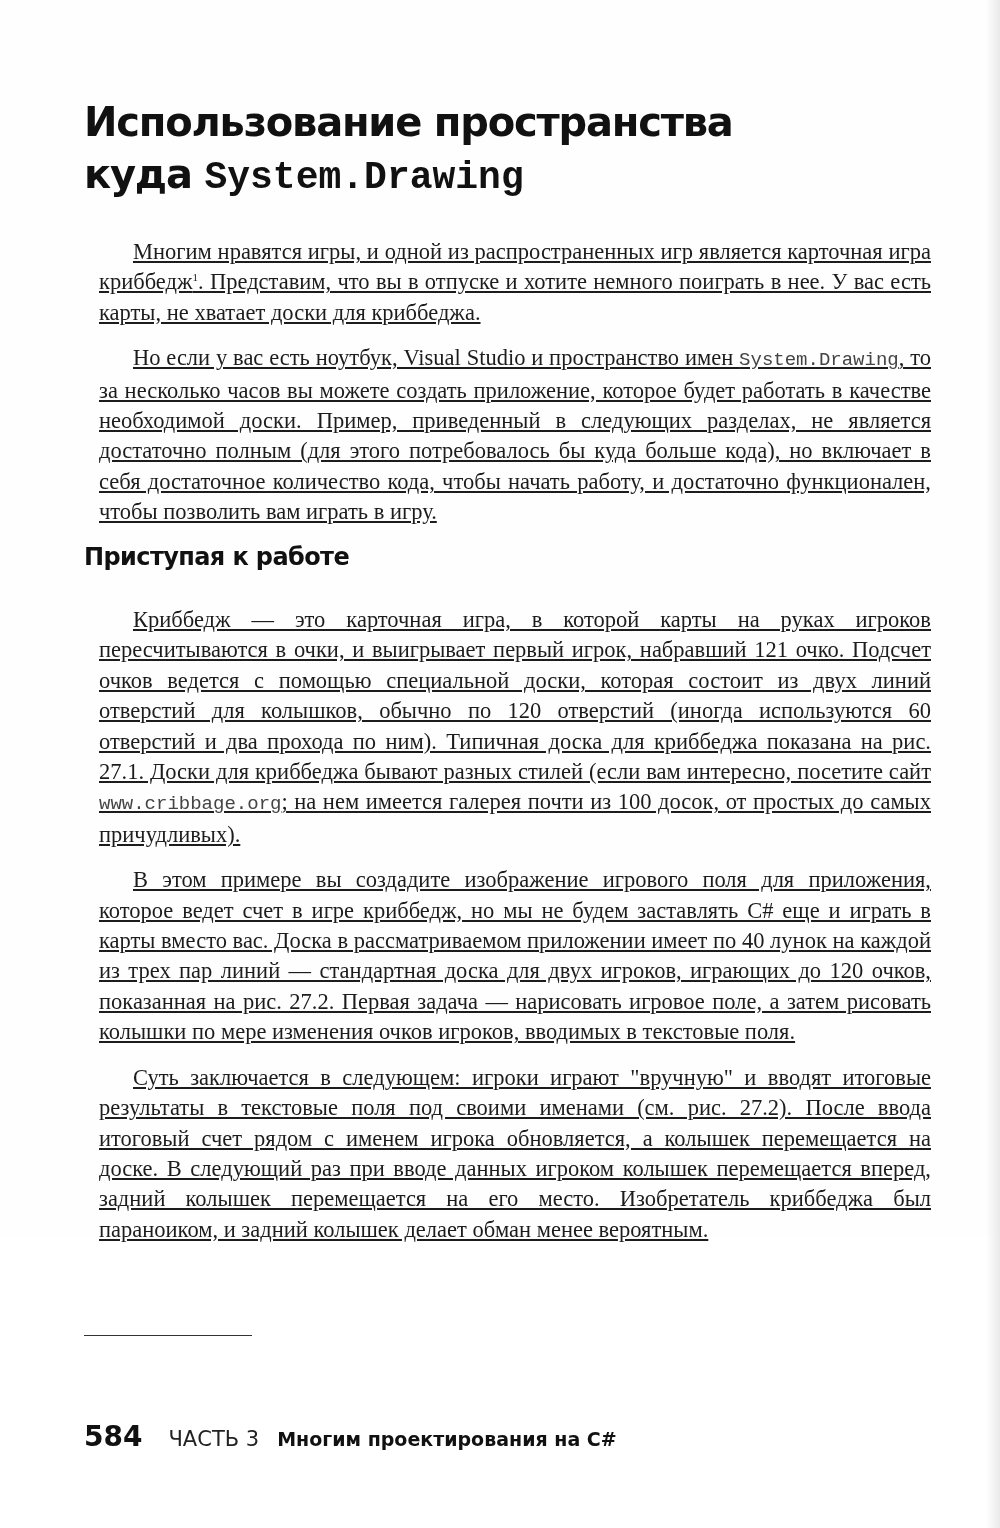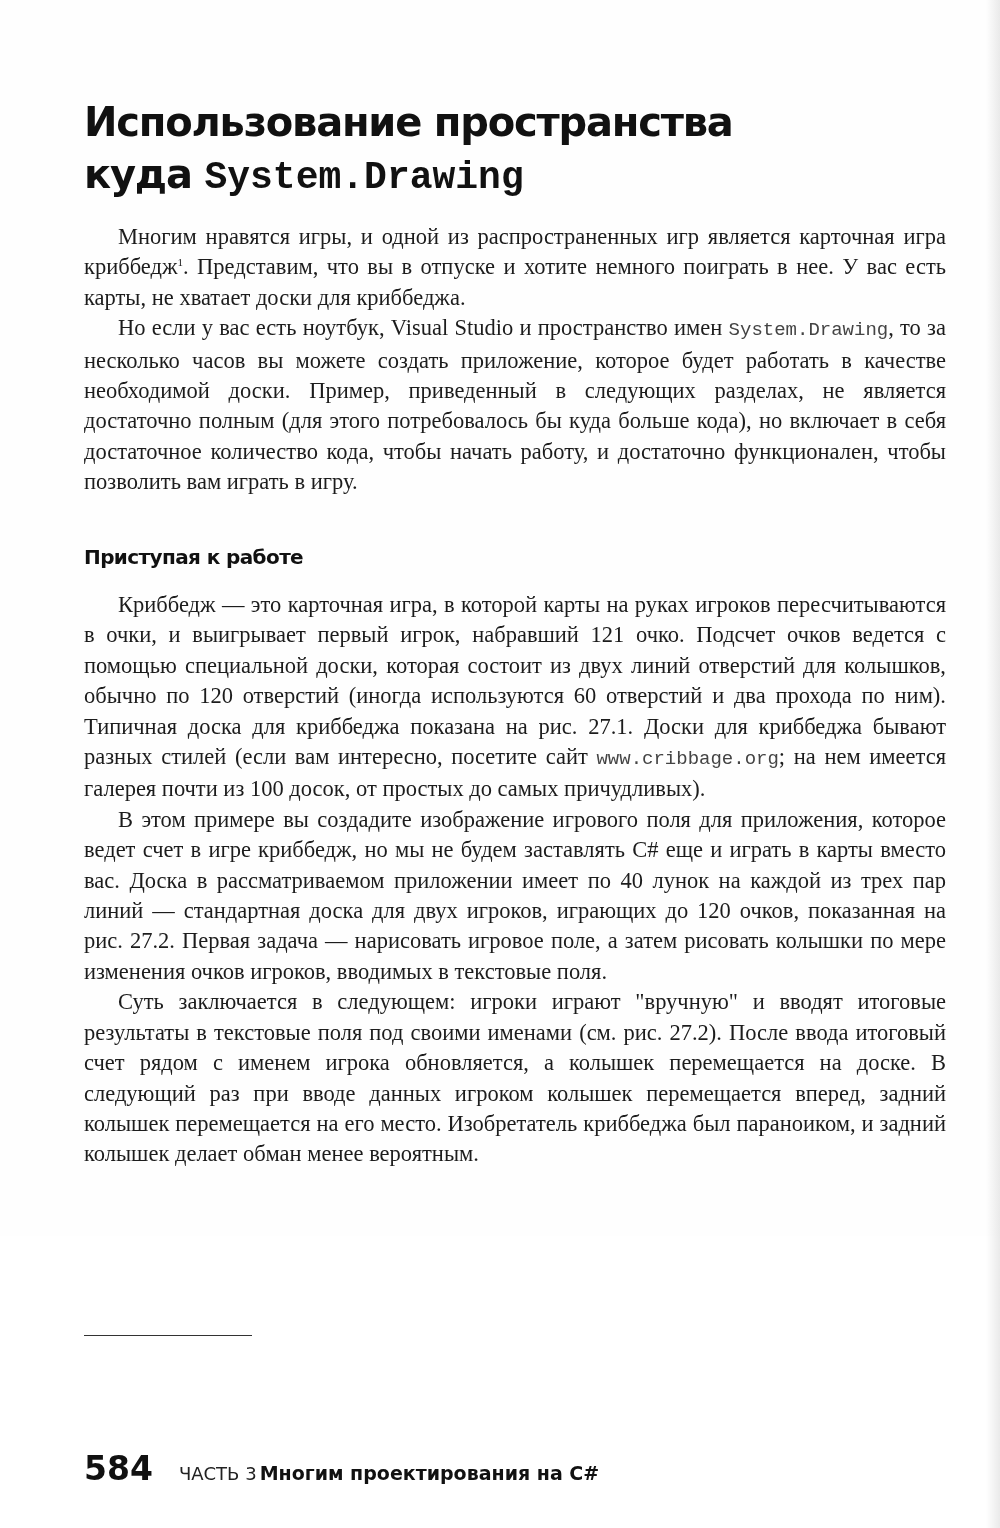--- a/index.html
+++ b/index.html
@@ -50,41 +50,42 @@
       position: absolute;
       left: 84px;
       width: 862px;
       font-family: "Liberation Serif", serif;
       font-size: 22.5px;
       line-height: 30.4px;
       text-align: justify;
       color: #1c1c1c;
     }
     .body-text p {
-      margin: 0;
+      margin: 15px;
       text-indent: 34px;
+      text-decoration: underline;
     }
     .mono-inline {
       font-family: "Liberation Mono", monospace;
       font-size: 19px;
       color: #444;
     }
     sup.fnref {
       font-size: 11px;
       line-height: 0;
       vertical-align: super;
     }
     .section-heading {
       position: absolute;
       left: 84px;
       top: 540px;
       margin: 0;
       font-family: "DejaVu Sans", sans-serif;
       font-weight: bold;
-      font-size: 20px;
+      font-size: 24px;
       line-height: 34px;
       letter-spacing: -0.6px;
       color: #111;
     }
     .footnote-rule {
       position: absolute;
       left: 84px;
       top: 1335px;
       width: 168px;
       height: 0;
@@ -112,27 +113,26 @@
       left: 84px;
       top: 1420px;
       height: 40px;
       display: flex;
       align-items: baseline;
       font-family: "DejaVu Sans", sans-serif;
       color: #111;
     }
     .footer .page-number {
       font-weight: bold;
-      font-size: 33px;
+      font-size: 28px;
       margin-right: 26px;
-      margin-top: 29px;
     }
     .footer .part-label {
-      font-size: 18px;
-      margin-right: 3px;
+      font-size: 21px;
+      margin-right: 18px;
       color: #222;
     }
     .footer .running-title {
       font-weight: bold;
       font-size: 19px;
       color: #111;
     }
   </style>
 </head>
 <body>

